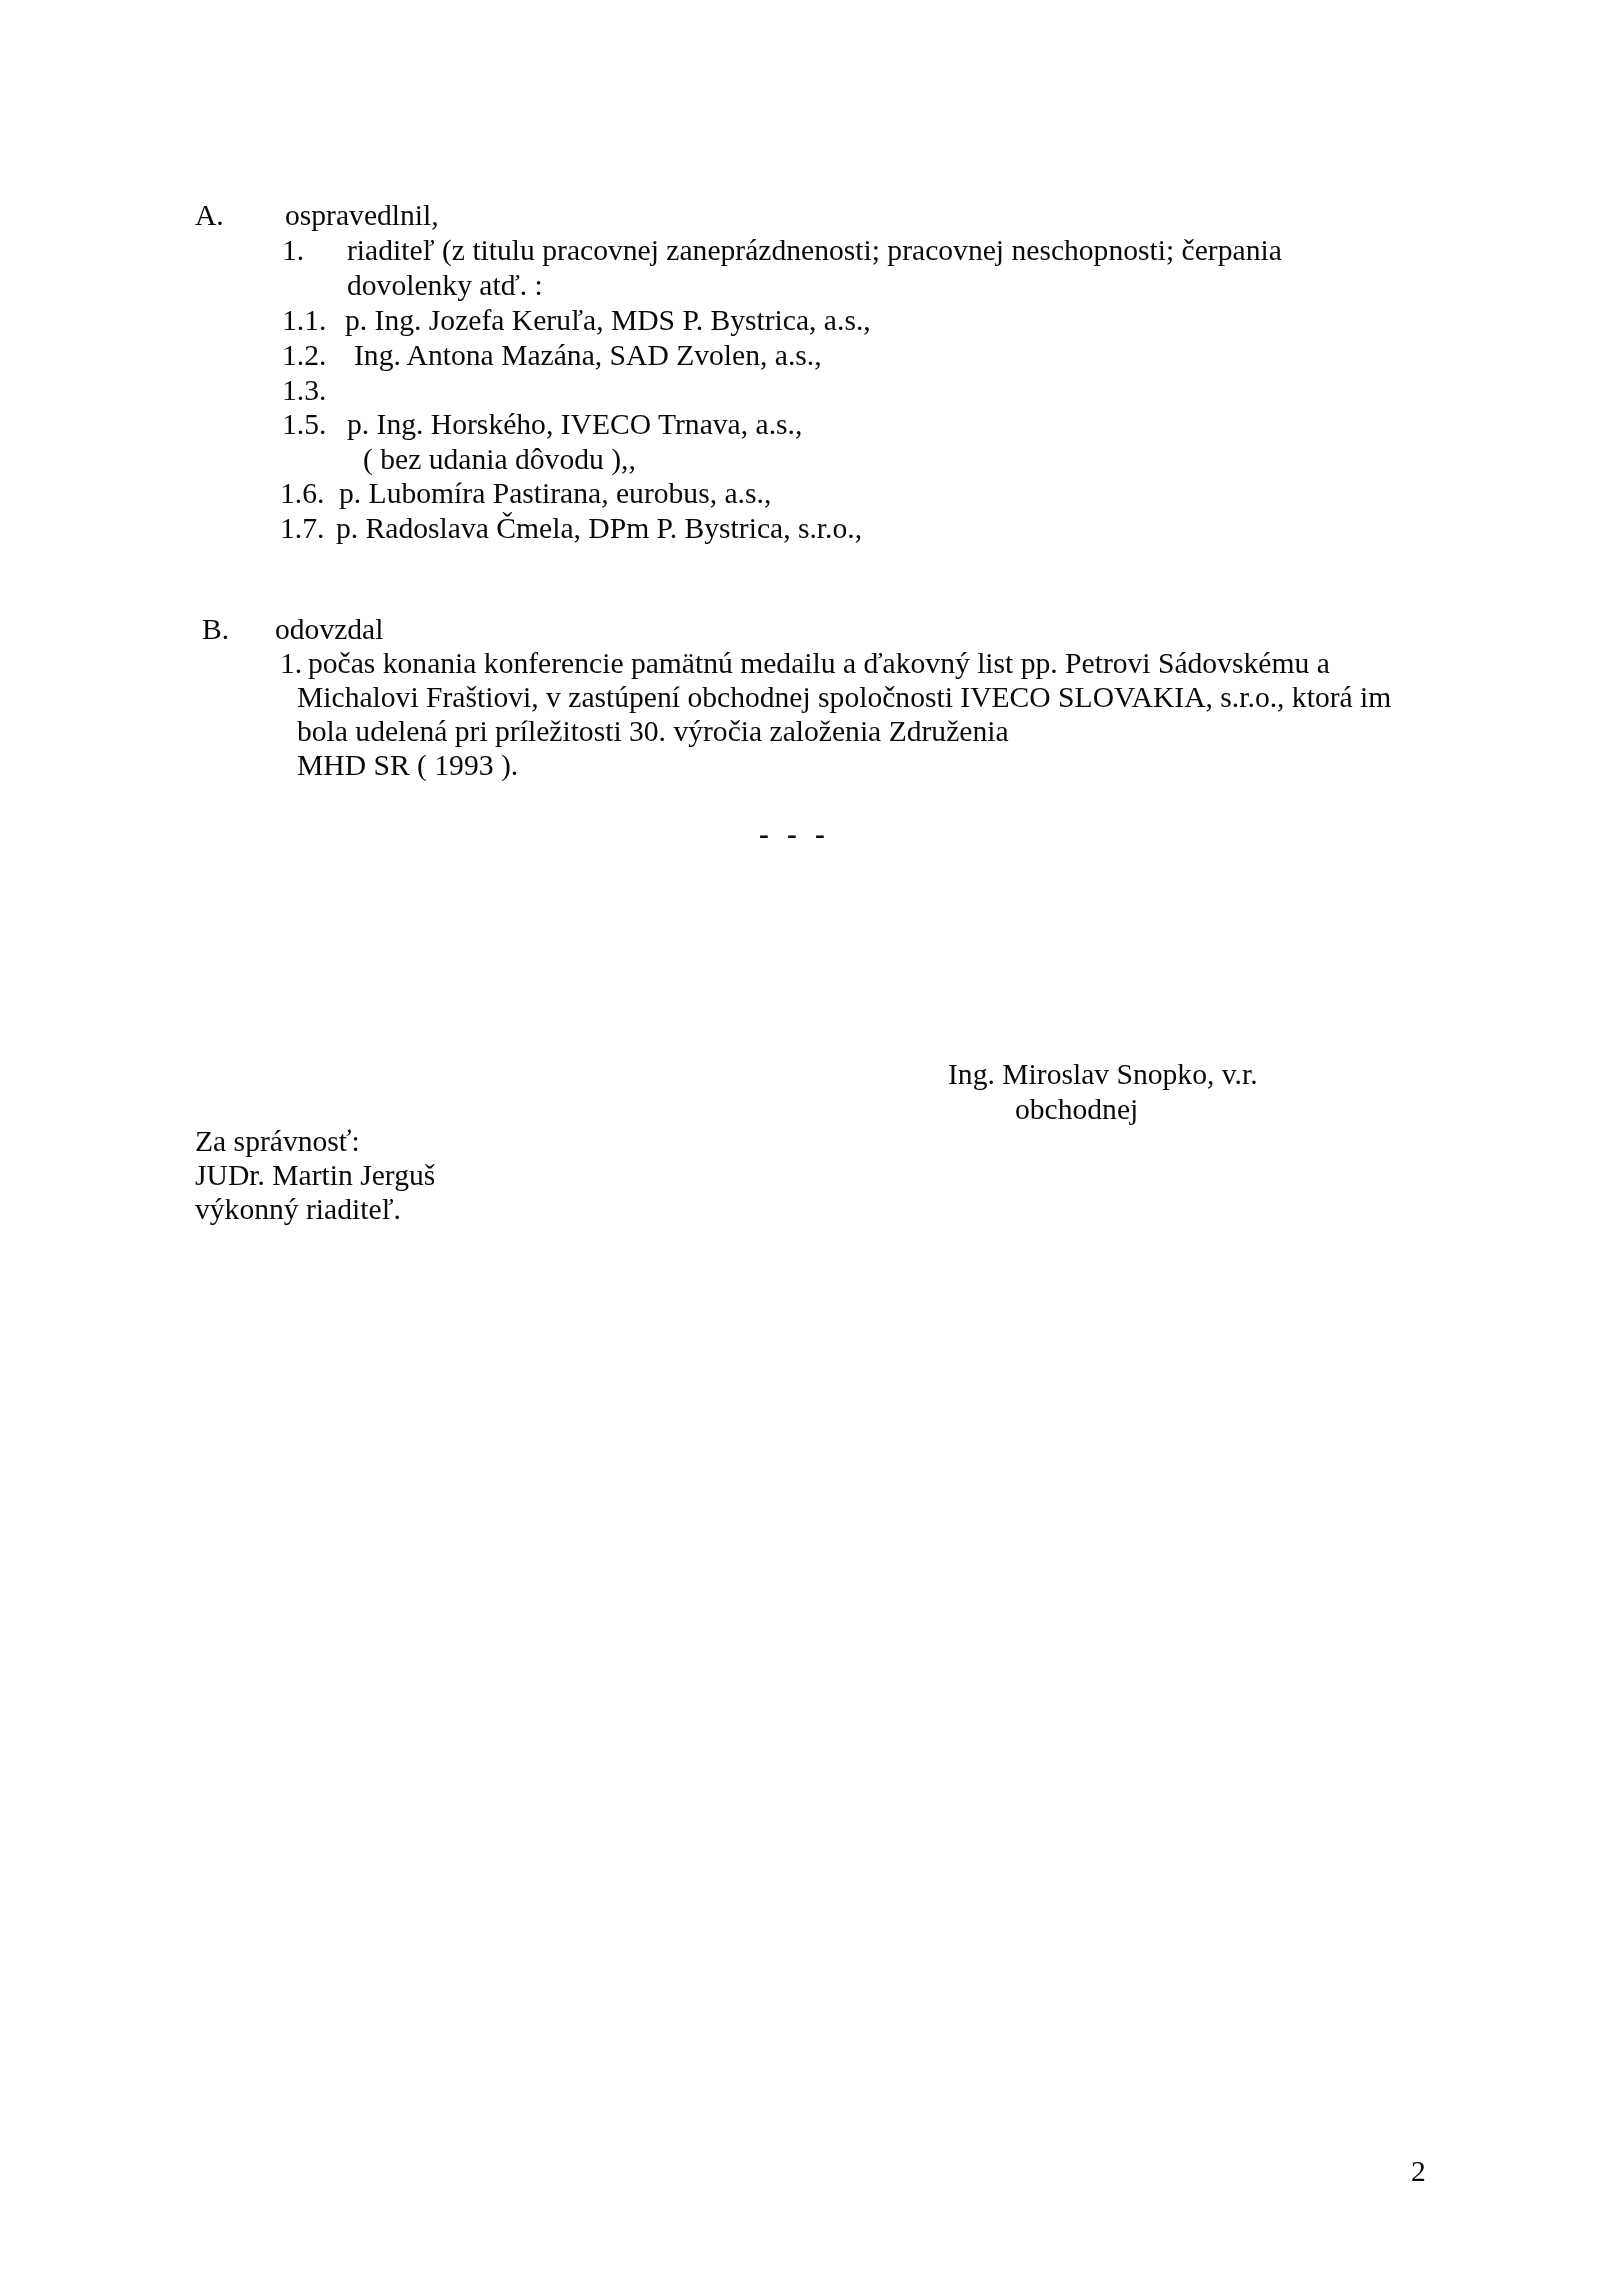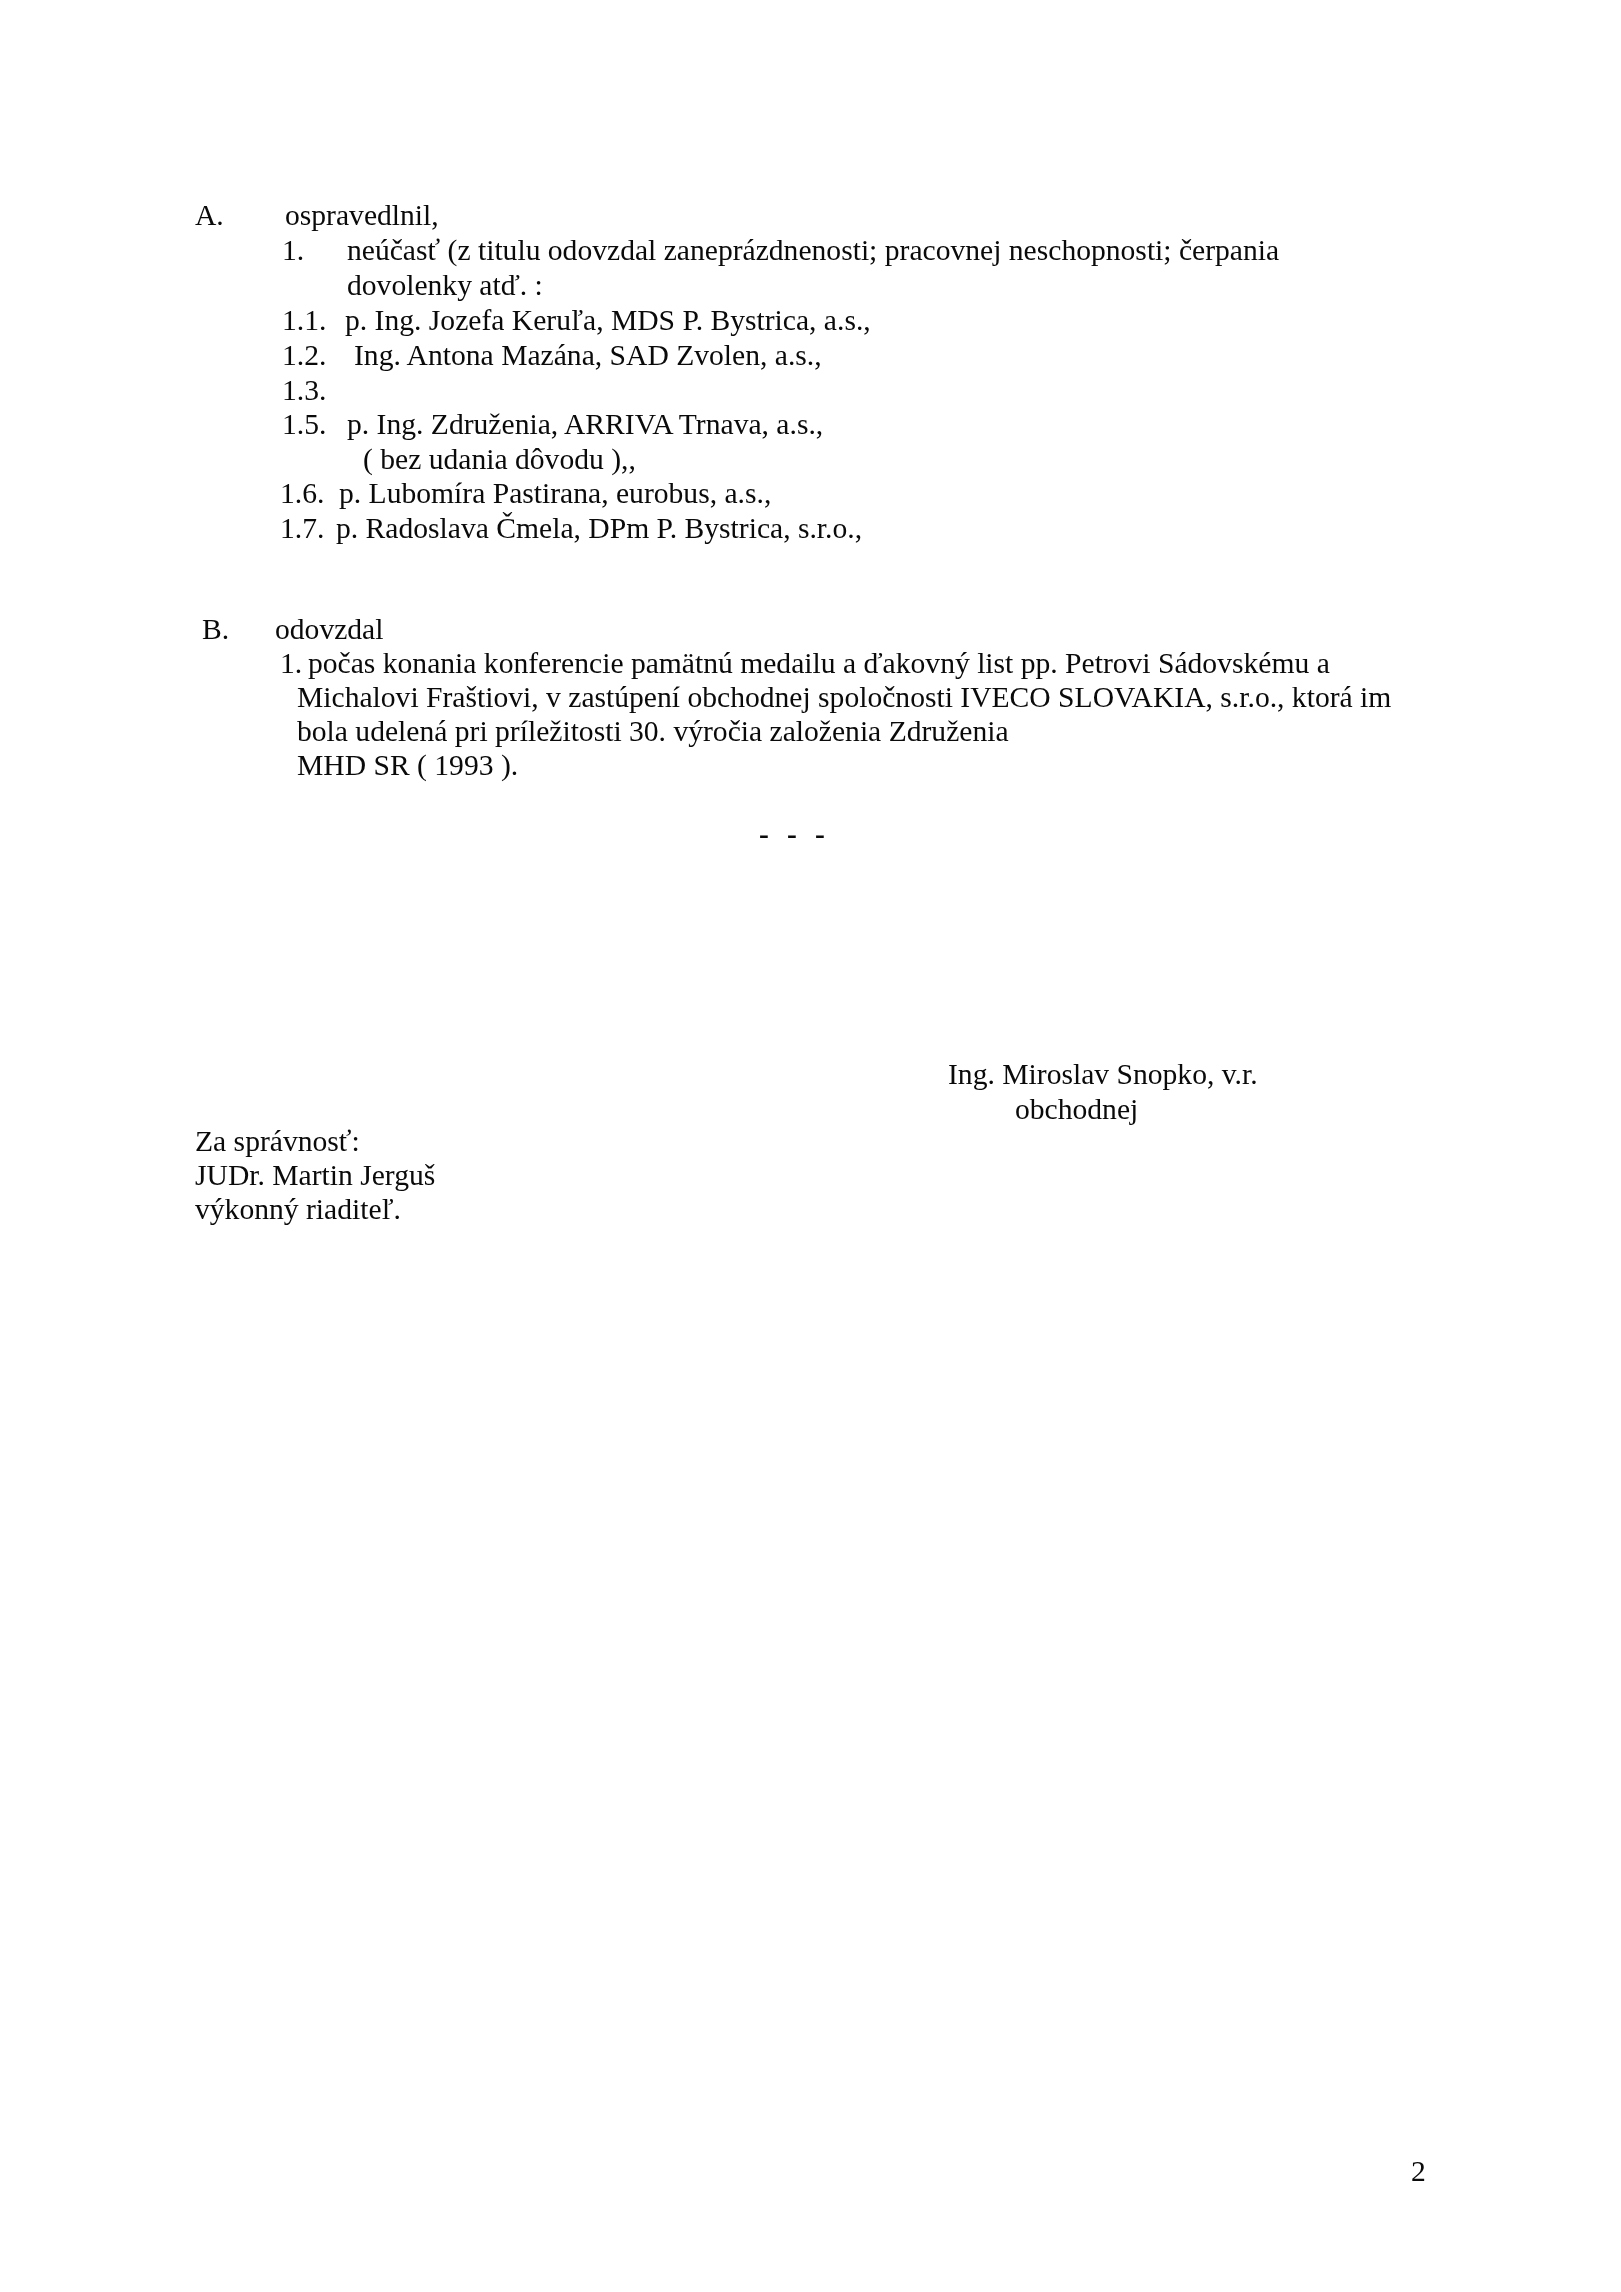--- a/index.html
+++ b/index.html
@@ -18,33 +18,33 @@
 </style>
 </head>
 <body>
 
 <div class="page">
 
   <span class="t" style="top:198px;left:195px">A.</span>
   <span class="t" style="top:198px;left:285px">ospravedlnil,</span>
 
   <span class="t" style="top:233px;left:282px">1.</span>
-  <span class="t" style="top:233px;left:347px">neúčasť (z titulu odovzdal zaneprázdnenosti; pracovnej neschopnosti; čerpania</span>
+  <span class="t" style="top:233px;left:347px">riaditeľ (z titulu pracovnej zaneprázdnenosti; pracovnej neschopnosti; čerpania</span>
   <span class="t" style="top:268px;left:347px">dovolenky atď. :</span>
 
   <span class="t" style="top:303px;left:282px">1.1.</span>
   <span class="t" style="top:303px;left:345px">p. Ing. Jozefa Keruľa, MDS P. Bystrica, a.s.,</span>
 
   <span class="t" style="top:338px;left:282px">1.2.</span>
   <span class="t" style="top:338px;left:354px">Ing. Antona Mazána, SAD Zvolen, a.s.,</span>
 
   <span class="t" style="top:373px;left:282px">1.3.</span>
 
   <span class="t" style="top:407px;left:282px">1.5.</span>
-  <span class="t" style="top:407px;left:347px">p. Ing. Združenia, ARRIVA Trnava, a.s.,</span>
+  <span class="t" style="top:407px;left:347px">p. Ing. Horského, IVECO Trnava, a.s.,</span>
 
   <span class="t" style="top:442px;left:363px">( bez udania dôvodu ),,</span>
 
   <span class="t" style="top:476px;left:280px">1.6.</span>
   <span class="t" style="top:476px;left:339px">p. Lubomíra Pastirana, eurobus, a.s.,</span>
 
   <span class="t" style="top:511px;left:280px">1.7.</span>
   <span class="t" style="top:511px;left:336px">p. Radoslava Čmela, DPm P. Bystrica, s.r.o.,</span>
 
   <span class="t" style="top:612px;left:202px">B.</span>

